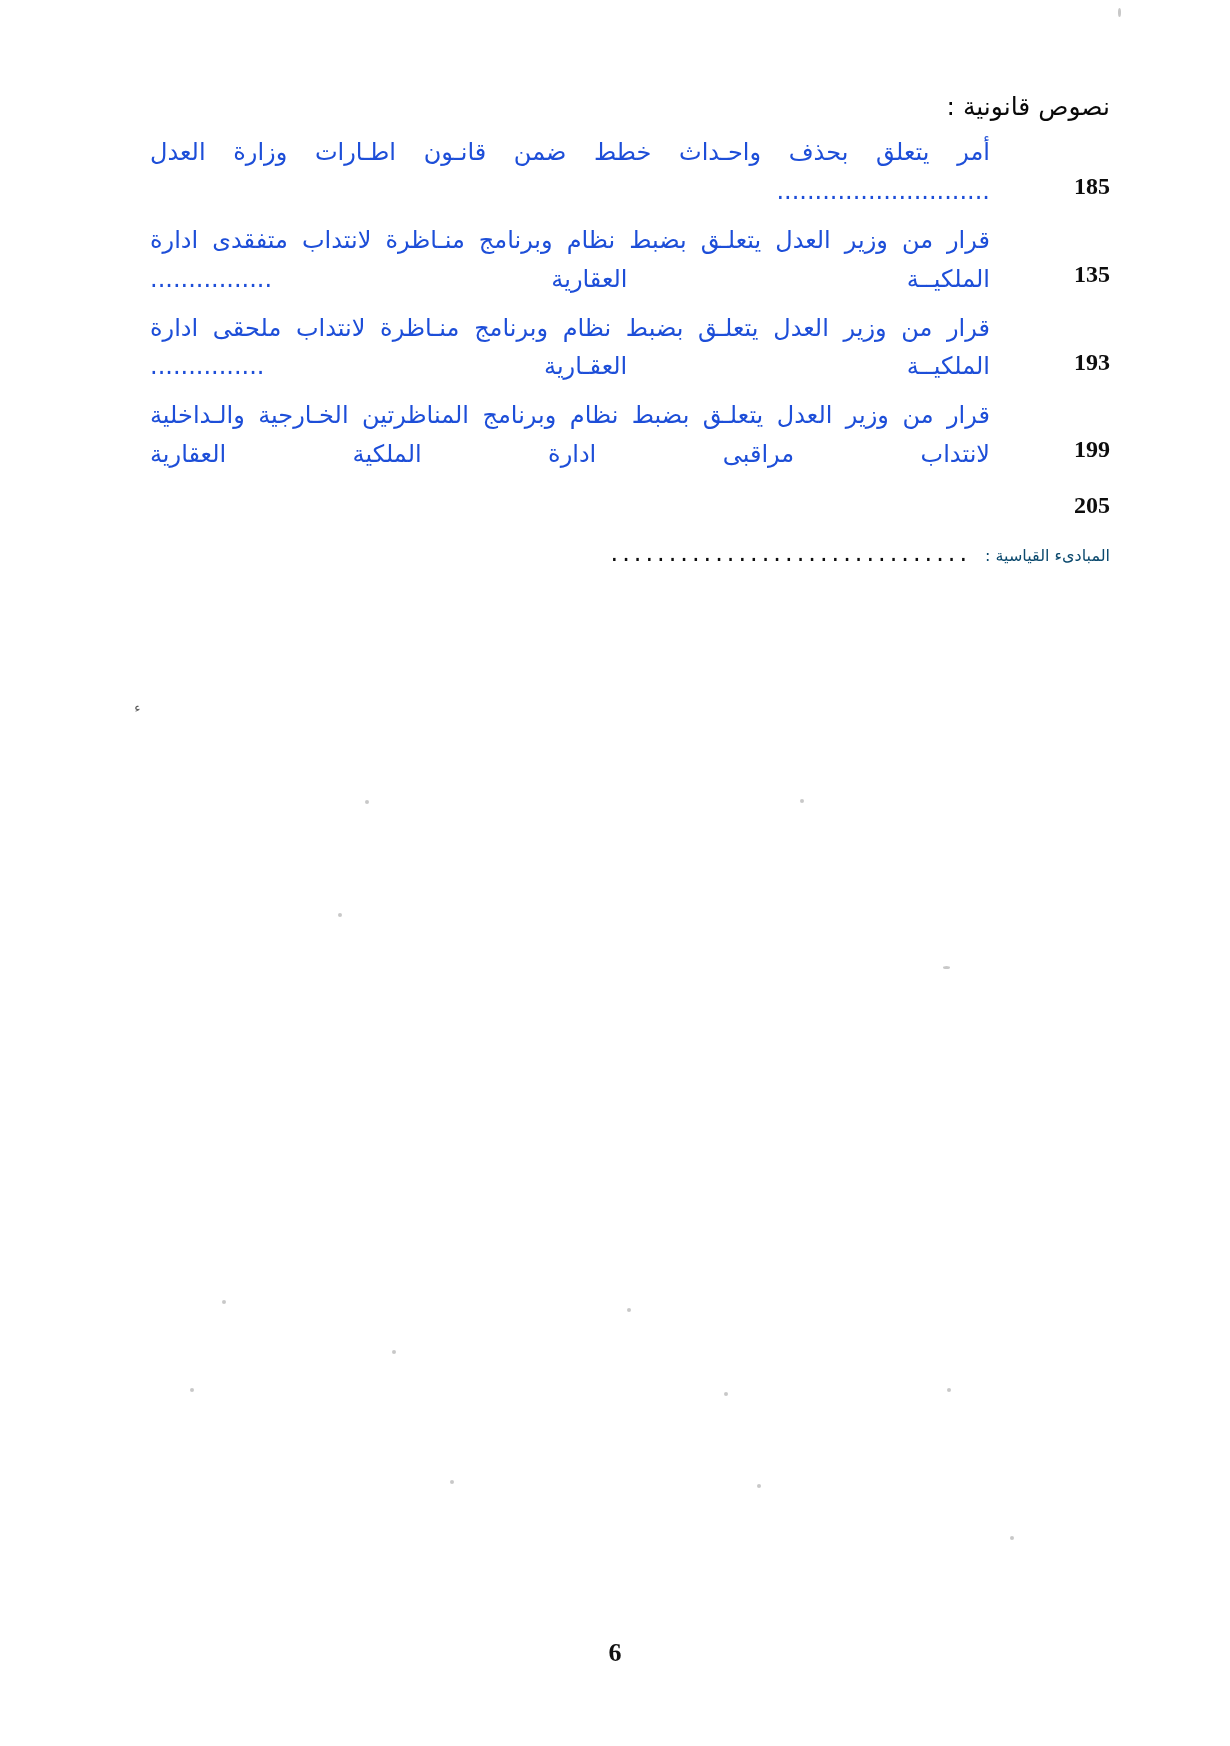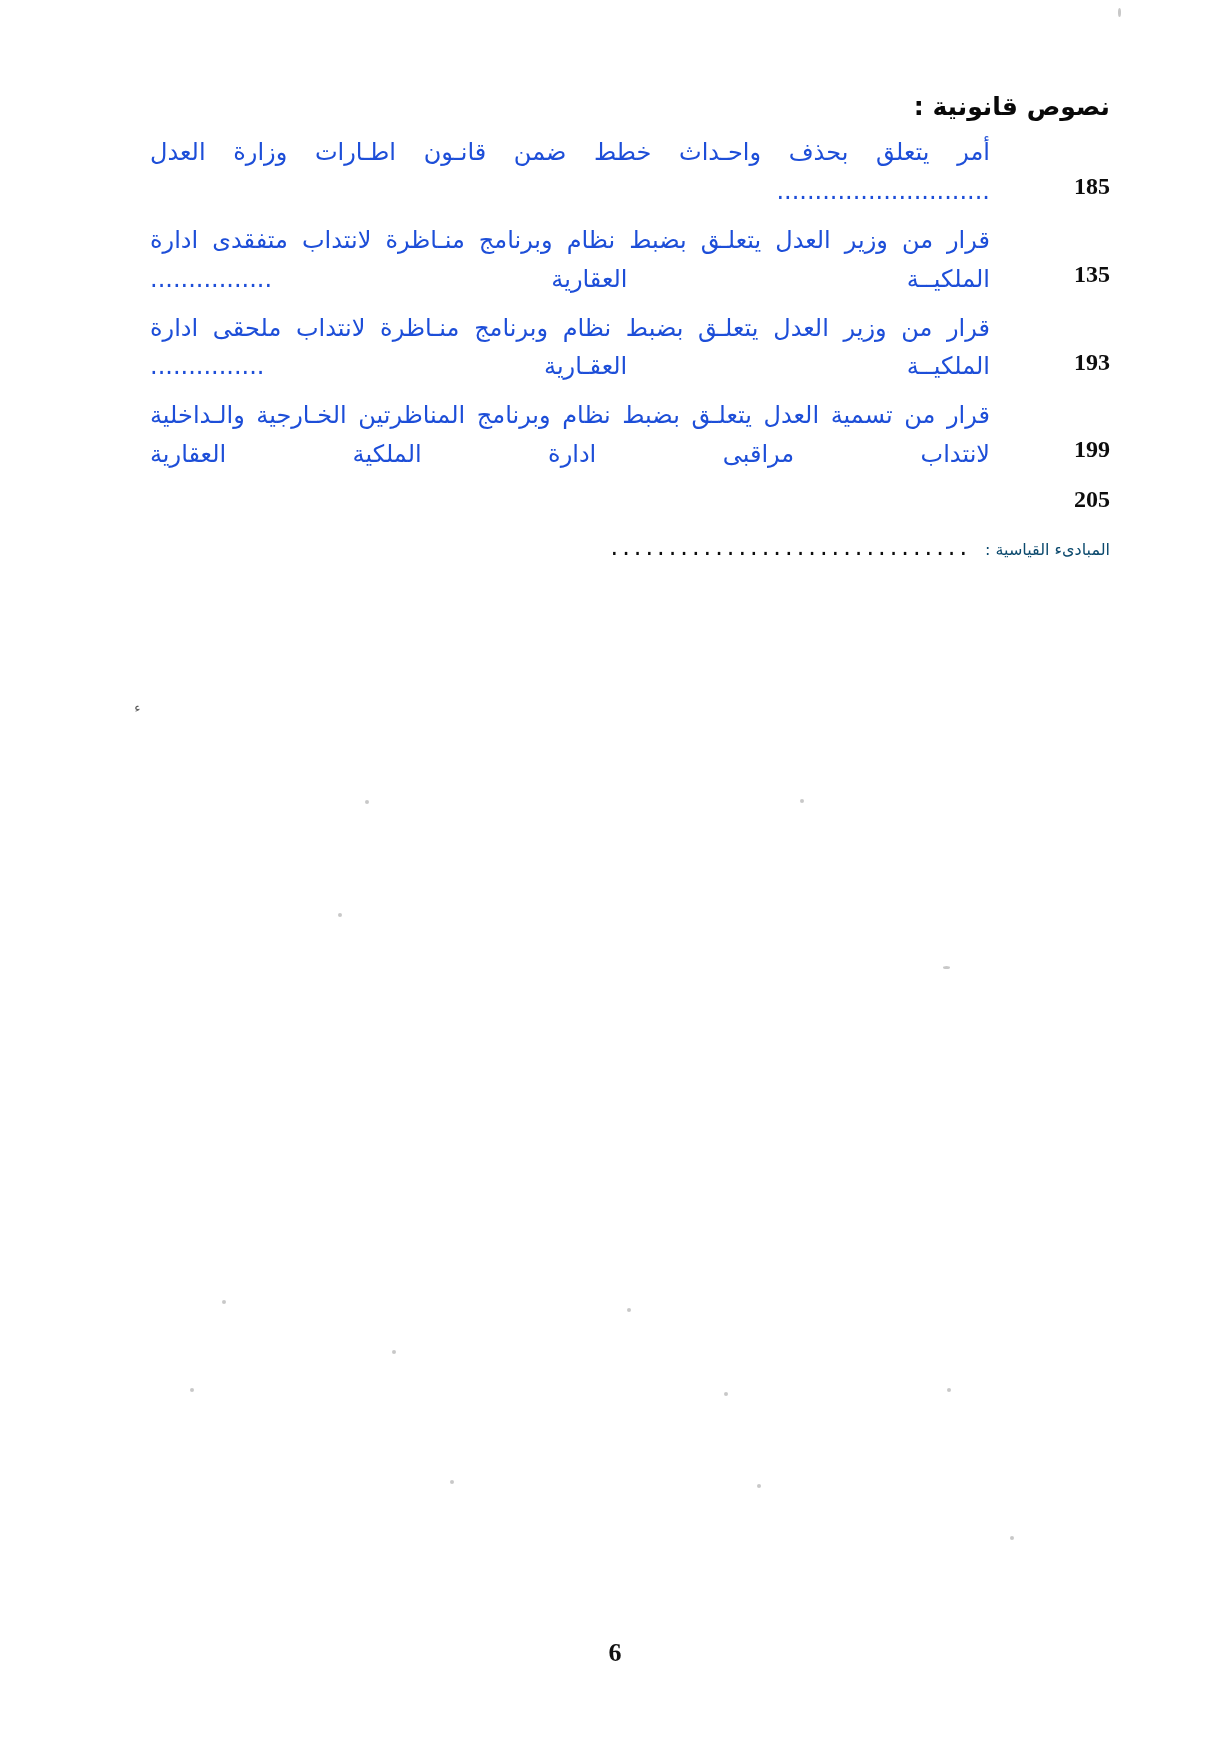--- a/index.html
+++ b/index.html
@@ -32,21 +32,21 @@
   .content {
     position: absolute;
     top: 92px;
     right: 120px;
     left: 150px;
     direction: rtl;
   }
 
   .section-title {
     font-size: 25px;
-    font-weight: bold;
+    font-weight: normal;
     text-align: right;
     letter-spacing: 0px;
     margin: 0 0 12px 0;
     color: #090909;
   }
 
   .entry {
     display: flex;
     flex-direction: row;
     align-items: flex-start;
@@ -71,21 +71,21 @@
     font-size: 24px;
     font-family: "Liberation Serif", "DejaVu Serif", serif;
     font-weight: 600;
     color: #0d0d0d;
     padding-left: 28px;
     box-sizing: border-box;
   }
 
   
   .entry.two-line .page-num { margin-top: 40px; }
-  .entry.one-line .page-num { margin-top: 2px; }
+  .entry.one-line .page-num { margin-top: 8px; }
 
   .final-line {
     display: flex;
     flex-direction: row;
     align-items: baseline;
     margin-top: 20px;
   }
   .final-line .label {
     font-size: 16px;
     font-weight: normal;
@@ -157,21 +157,21 @@
       <div class="text">قرار من وزير العدل يتعلـق بضبط نظام وبرنامج منـاظرة لانتداب متفقدى ادارة الملكيــة العقارية ................</div>
     </div>
 
     <div class="entry two-line">
       <div class="page-num">193</div>
       <div class="text">قرار من وزير العدل يتعلـق بضبط نظام وبرنامج منـاظرة لانتداب ملحقى ادارة الملكيــة العقـارية ...............</div>
     </div>
 
     <div class="entry two-line">
       <div class="page-num">199</div>
-      <div class="text">قرار من تسمية العدل يتعلـق بضبط نظام وبرنامج المناظرتين الخـارجية والـداخلية لانتداب مراقبى ادارة الملكية العقارية</div>
+      <div class="text">قرار من وزير العدل يتعلـق بضبط نظام وبرنامج المناظرتين الخـارجية والـداخلية لانتداب مراقبى ادارة الملكية العقارية</div>
     </div>
 
     <div class="entry one-line">
       <div class="page-num">205</div>
     </div>
 
     <div class="final-line">
       <div class="label">المبادىء القياسية :</div>
       <div class="dots">...............................</div>
     </div>

